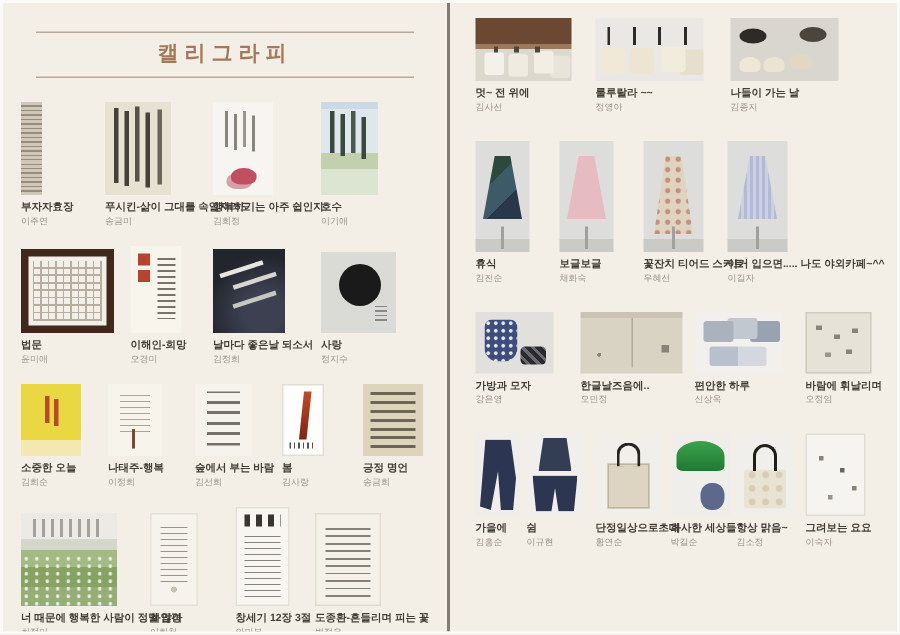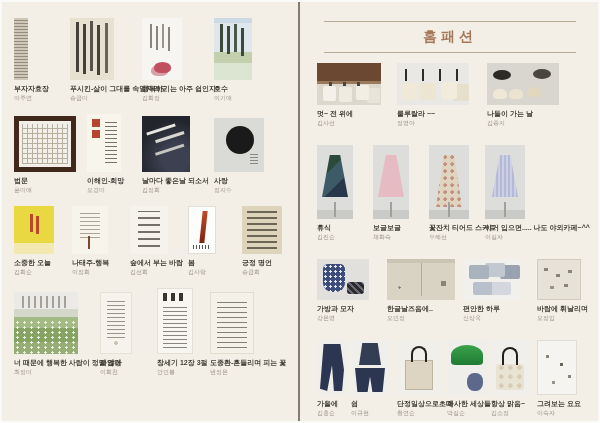--- a/index.html
+++ b/index.html
@@ -157,20 +157,23 @@
   .r46::before{left:8px;top:14px;width:3px;height:3px;background:#8a8478;
     box-shadow:14px 8px 0 #6a645a,22px 20px 0 #8a8478,6px 26px 0 #9a948a;}
 </style>
 </head>
 <body>
 
 <div class="canvas">
   <div class="divider"></div>
 
   <div class="page left">
+    <div class="page-head">
+      <span class="page-title">캘리그라피</span>
+    </div>
 
     <div class="row first">
       <figure class="it" style="width:56px">
         <div class="th l11"></div>
         <figcaption class="cap">부자자효장</figcaption>
         <div class="auth">이주연</div>
       </figure>
       <figure class="it" style="width:72px">
         <div class="th l12"></div>
         <figcaption class="cap">푸시킨-삶이 그대를 속일지라도</figcaption>
@@ -257,23 +260,20 @@
       </figure>
       <figure class="it" style="width:70px">
         <div class="th l44"></div>
         <figcaption class="cap">도종환-흔들리며 피는 꽃</figcaption>
         <div class="auth">변정은</div>
       </figure>
     </div>
   </div>
 
   <div class="page right">
-    <div class="page-head">
-      <span class="page-title">홈패션</span>
-    </div>
 
     <div class="row first">
       <figure class="it" style="width:80px">
         <div class="th r11"></div>
         <figcaption class="cap">멋~ 전 위에</figcaption>
         <div class="auth">김사선</div>
       </figure>
       <figure class="it" style="width:90px">
         <div class="th r12"></div>
         <figcaption class="cap">룰루랄라 ~~</figcaption>

